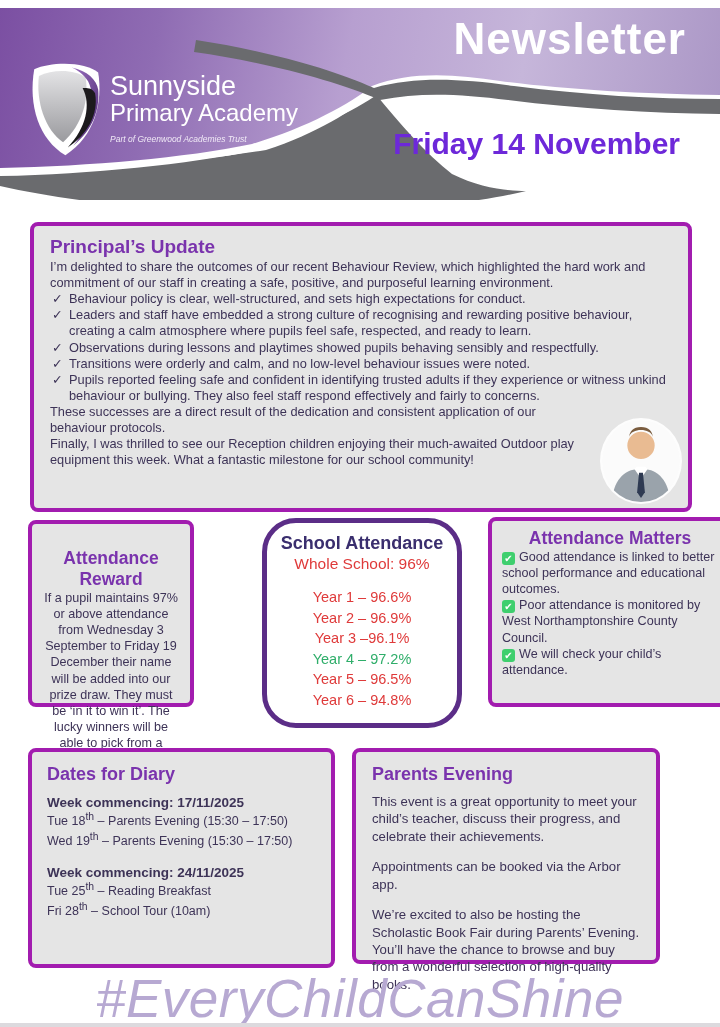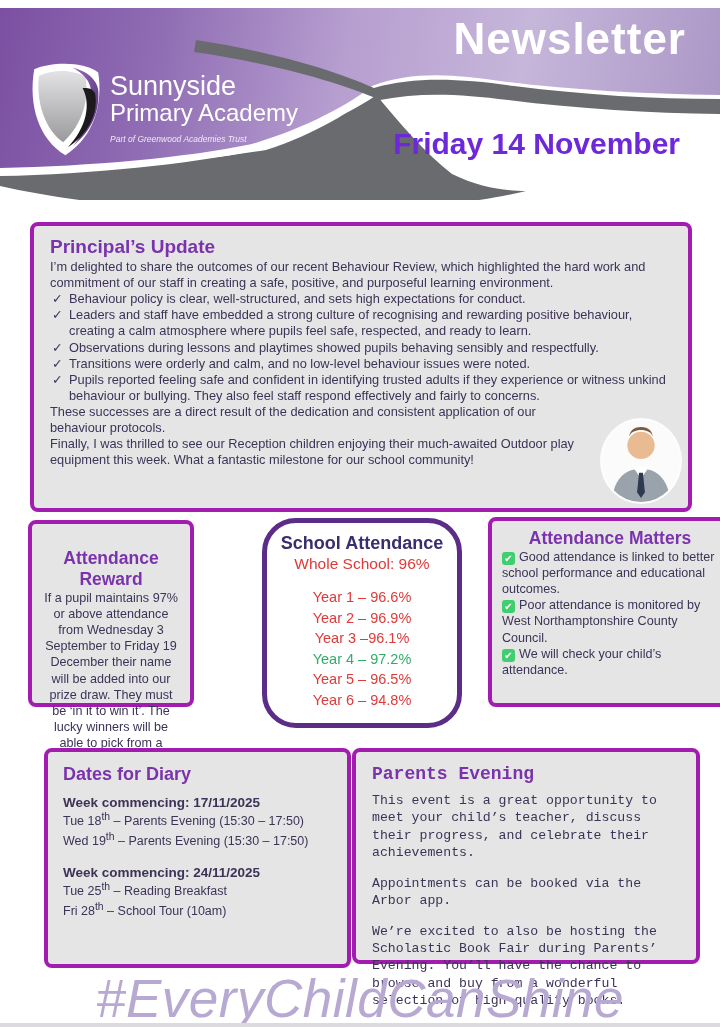--- a/index.html
+++ b/index.html
@@ -40,26 +40,26 @@
   .whole-school{font-size:15.5px;color:#df3a3a;margin-top:1px;}
   .att-rows{margin-top:14px;font-size:14.5px;line-height:1.42;color:#df3a3a;}
   .att-row.highlight{color:#2fae6a;}
   .matters{left:488px;top:517px;width:244px;height:190px;padding:7px 10px;}
   .matters .box-title{text-align:center;font-size:17.5px;}
   .matters p{margin:0;font-size:12.6px;line-height:1.28;}
   .check{display:inline-block;width:13px;height:13px;background:#3fcf6e;border-radius:3px;
          color:#ffffff;font-size:10px;line-height:13px;text-align:center;margin-right:4px;
          vertical-align:-1px;}
   
-  .diary{left:44px;top:748px;width:307px;height:220px;padding:12px 15px;}
+  .diary{left:28px;top:748px;width:307px;height:220px;padding:12px 15px;}
   .diary .box-title{margin-bottom:10px;}
   .week-heading{font-size:13.5px;font-weight:700;margin-top:0;}
   .diary-event{font-size:12.5px;line-height:1.32;}
   .week2{margin-top:16px;}
-  .parents{left:352px;top:748px;width:348px;height:216px;padding:12px 16px;font-family:Liberation Mono, monospace;}
+  .parents{left:352px;top:748px;width:308px;height:216px;padding:12px 16px;}
   .parents .box-title{margin-bottom:8px;}
   .parents p{margin:0 0 13px 0;font-size:13.2px;line-height:1.32;}
   
   .footer-hashtag{position:absolute;left:0;top:968px;width:720px;text-align:center;
         font-size:53px;font-style:italic;color:#b7a9d2;letter-spacing:0.5px;}
   .scan-edge{position:absolute;left:0;bottom:0;width:720px;height:4px;background:#dcdade;}
 </style>
 </head>
 <body>
 

